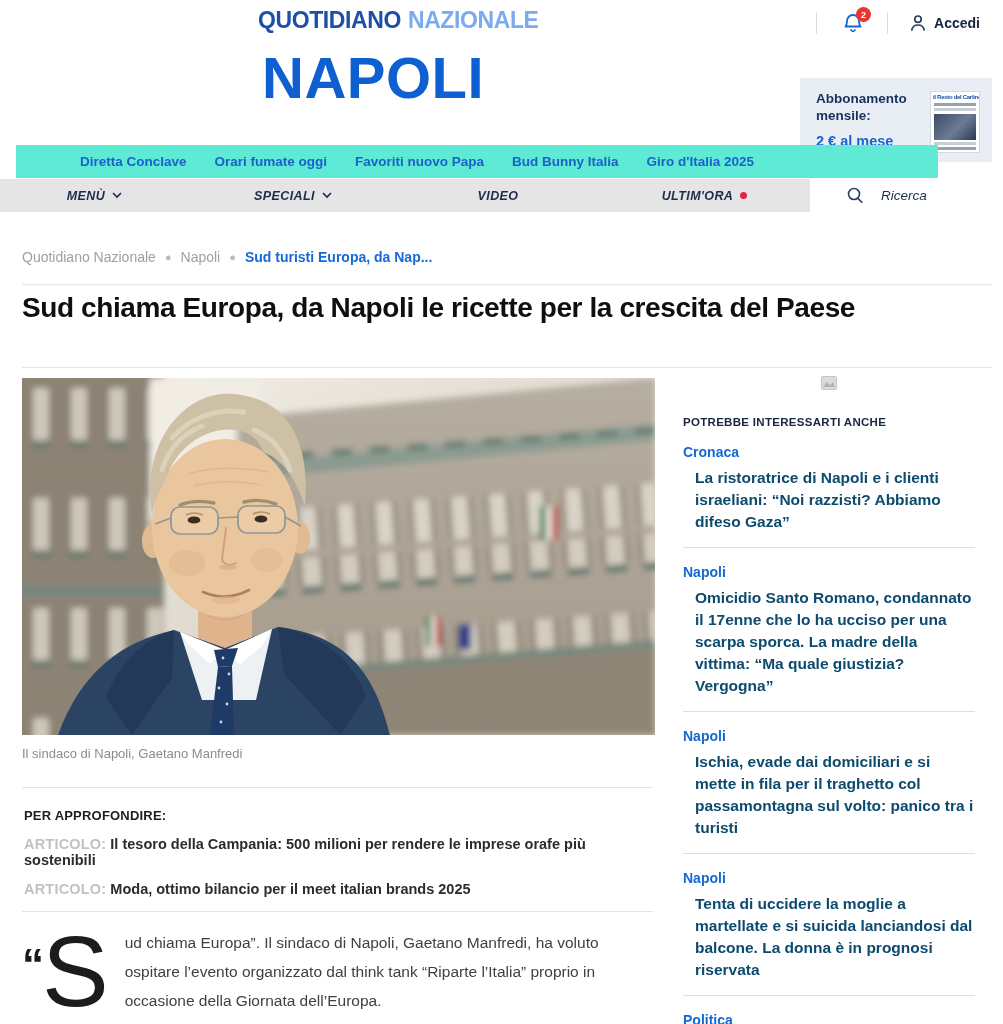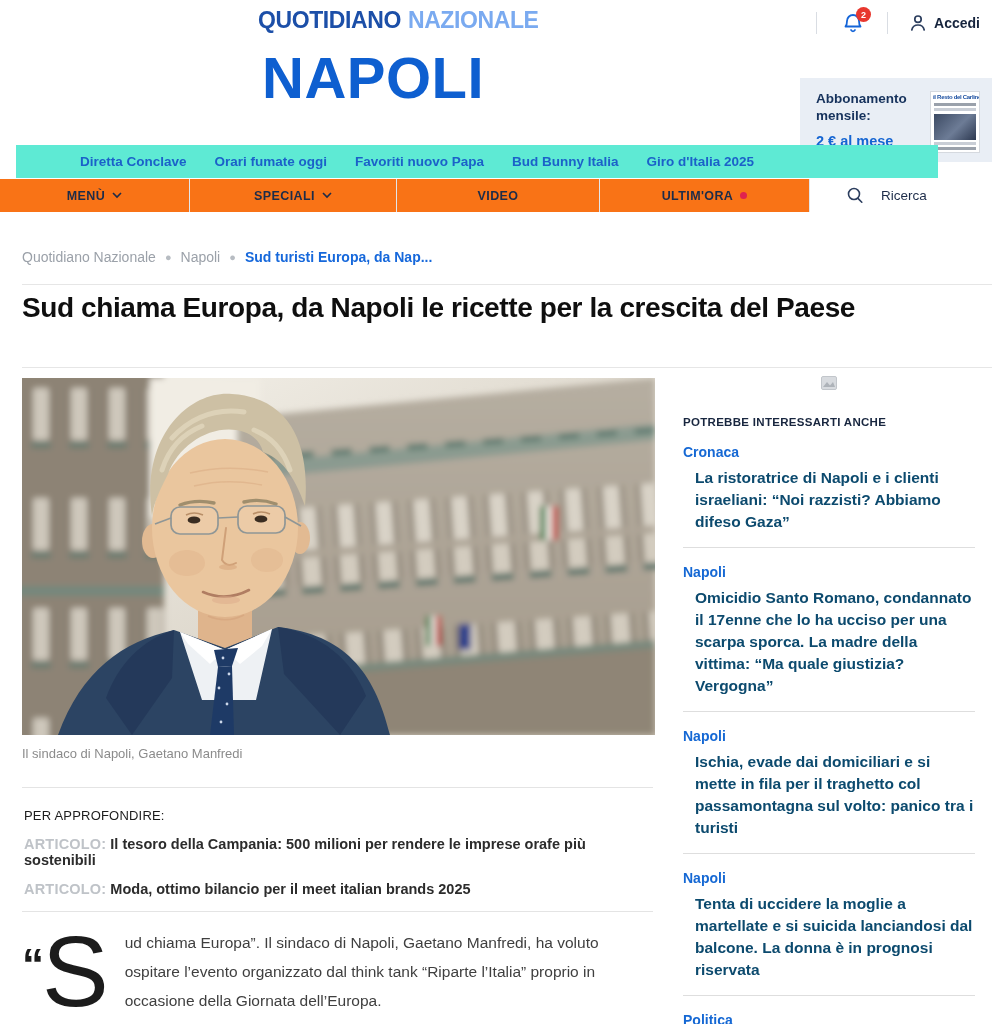--- a/index.html
+++ b/index.html
@@ -30,22 +30,22 @@
   .thumb .nt-name { font-size:6px; font-weight:700; color:#1b4fa0; white-space:nowrap; padding:2px 1px 1px 2px; letter-spacing:-0.3px; }
   .thumb .nt-bar { height:3px; margin:2px 3px 0 3px; background:#c9ced6; }
   .thumb .nt-bar.dark { background:#9aa1ab; }
   .thumb .nt-photo { height:26px; margin:3px 3px 0 3px; background:linear-gradient(135deg,#3c4a63 0%, #6d7c96 55%, #2c3850 100%); }
 
   
   .topics { position:absolute; top:145px; left:0; width:922px; height:33px; background:#5eead4;
             display:flex; align-items:center; padding-left:64px; gap:28px;margin-left:16px; }
   .topics a { font-size:13.5px; font-weight:700; color:#1b61c9; text-decoration:none; white-space:nowrap; cursor:pointer; }
 
-  .mainnav { position:absolute; top:179px; left:0; width:992px; height:33px; background:#f97316;
-             display:grid; grid-template-columns:190px 207px 203px 210px 182px; }
+  .mainnav { position:absolute; top:179px; left:0; width:992px; height:33px; background:#e5e5e5;
+             display:grid; grid-template-columns:190px 207px 203px 210px 182px;font-style:italic; }
   .mn-cell { display:flex; align-items:center; justify-content:center; gap:7px; border-right:1px solid #e2e5eb;
              font-size:12.5px; font-weight:700; color:#1d2c49; letter-spacing:0.4px; cursor:pointer; }
   .mn-cell:last-child { border-right:none; background:#fff; justify-content:flex-start; padding-left:36px;
                         font-weight:400; font-size:13.5px; letter-spacing:0; }
   .dot { width:7px; height:7px; border-radius:50%; background:#e0234e; }
 
   
   .crumbs { position:absolute; top:249px; left:22px; font-size:14px; color:#9ba1a9; display:flex; align-items:center; gap:9px; white-space:nowrap; }
   .crumbs .bullet { color:#b7bcc2; font-size:11px; }
   .crumbs .current { color:#1668db; font-weight:700; }
@@ -57,21 +57,21 @@
   .a-title { position:absolute; top:292px; left:22px; width:960px; font-size:28px; font-weight:800;
              color:#0f0f0f; letter-spacing:-0.4px; white-space:nowrap; }
   .a-sub { position:absolute; top:337px; left:22px; width:940px; font-size:17px; color:#3a3a3a; }
 
   
   .leftcol { position:absolute; top:378px; left:22px; width:633px; }
   .hero { width:633px; height:357px; display:block; background:#cfc8bc; }
   .caption { margin-top:11px; font-size:13px; color:#8b8b8b; }
   .ldiv { margin-top:26px; height:1px; background:#e4e4e4; width:631px; }
   .approf { padding:20px 0 14px 2px; }
-  .approf-h { font-size:13px; font-weight:400; color:#1d1d1d; letter-spacing:0.2px; }
+  .approf-h { font-size:13px; font-weight:700; color:#1d1d1d; letter-spacing:0.2px; }
   .approf-item { margin-top:13px; font-size:14.5px; cursor:pointer; }
   .approf-item .lbl { color:#bfc3c8; font-weight:600; letter-spacing:0.2px; }
   .approf-item .txt { color:#2c2c2c; font-weight:700; margin-left:4px; }
   .bodypar { margin-top:16px; width:622px; font-size:15.5px; line-height:29px; color:#3f3f3f; }
   .dc-wrap { float:left; margin:4px 16px 0 0; white-space:nowrap; }
   .open-q { font-size:44px; font-weight:700; color:#1a1a1a; vertical-align:26px; letter-spacing:-2px; }
   .dropcap { font-size:100px; line-height:78px; font-weight:400; color:#1c1c1c; }
 
   
   .sidebar { position:absolute; top:376px; left:683px; width:292px; }

